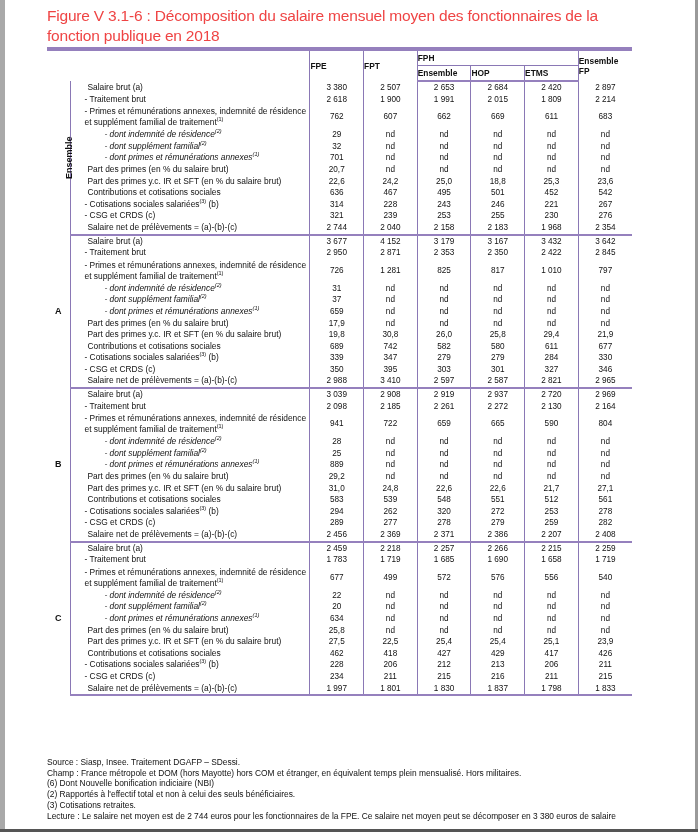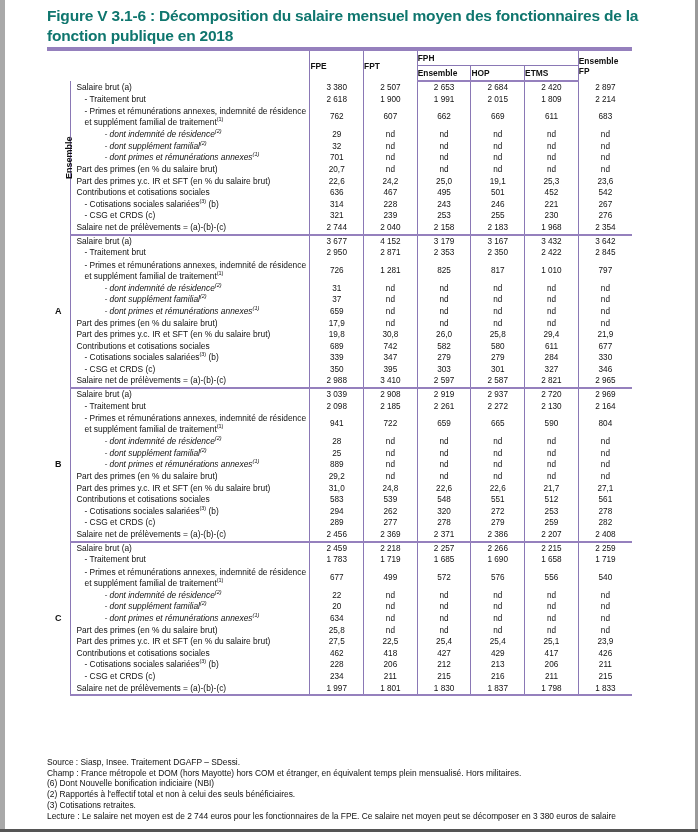--- a/index.html
+++ b/index.html
@@ -1,32 +1,32 @@
 <!DOCTYPE html>
 <html><head>
 <meta charset="utf-8">
 <style>
   html,body{margin:0;padding:0;background:#ffffff;}
   body{width:698px;height:832px;overflow:hidden;position:relative;font-family:"Liberation Sans",sans-serif;color:#111;}
   .left-strip{position:absolute;left:0;top:0;width:5px;height:832px;background:#a9a9a9;}
   .right-strip{position:absolute;right:0;top:0;width:3px;height:832px;background:#9a9a9a;}
   .bottom-strip{position:absolute;left:0;bottom:0;width:698px;height:3px;background:#555;}
-  .title{position:absolute;left:47px;top:6px;width:600px;font-size:15.5px;line-height:20px;color:#0f766e;font-weight:bold;letter-spacing:-0.2px;}
+  .title{position:absolute;left:47px;top:6px;width:600px;font-size:15.5px;line-height:20px;color:#ef4444;font-weight:normal;letter-spacing:-0.2px;}
   table{position:absolute;left:47px;top:47px;border-collapse:collapse;width:585px;table-layout:fixed;font-size:8.4px;}
   col.c-sec{width:21px;}
   col.c-lab{width:219px;}
   col.c-num{width:49px;}
   th{font-weight:bold;font-size:8.4px;text-align:left;padding:0;height:14px;border-left:1px solid #8a78b5;}
   thead tr.h1 th{border-top:4px solid #9580bd;}
   thead tr.h2 th{border-bottom:2px solid #9580bd;}
   th.fph{border-bottom:1px solid #8a78b5;}
   th.blank{border-left:none;}
   td{padding:0 2px;height:11.6px;line-height:11.6px;white-space:nowrap;}
   td.num{text-align:center;border-left:1px solid #8a78b5;font-size:8.2px;}
-  td.lab{padding-left:6px;border-left:1px solid #8a78b5;}
+  td.lab{padding-left:17px;border-left:1px solid #8a78b5;}
   td.lab.two{white-space:normal;line-height:11px;height:24px;}
   td.sec{text-align:center;font-weight:bold;font-size:9px;vertical-align:middle;}
   .ind1{padding-left:14px !important;}
   .ind2{padding-left:34px !important;font-style:italic;}
   tr.last td{border-bottom:2px solid #9580bd;}
   .vert{display:inline-block;transform:rotate(-90deg);font-weight:bold;font-size:9px;}
   sup{font-size:5.5px;vertical-align:super;line-height:0;}
   .notes{position:absolute;left:47px;top:757px;width:640px;font-size:8.4px;line-height:10.7px;}
   .notes div{white-space:nowrap;}
   .notes .src{}
@@ -131,21 +131,21 @@
         <td class="num">nd</td>
         <td class="num">nd</td>
         <td class="num">nd</td>
         <td class="num">nd</td>
       </tr>
       <tr>
         <td class="lab "><span>Part des primes y.c. IR et SFT (en % du salaire brut)</span><sup></sup><span></span></td>
         <td class="num">22,6</td>
         <td class="num">24,2</td>
         <td class="num">25,0</td>
-        <td class="num">19,1</td>
+        <td class="num">18,8</td>
         <td class="num">25,3</td>
         <td class="num">23,6</td>
       </tr>
       <tr>
         <td class="lab "><span>Contributions et cotisations sociales</span><sup></sup><span></span></td>
         <td class="num">636</td>
         <td class="num">467</td>
         <td class="num">495</td>
         <td class="num">501</td>
         <td class="num">452</td>

